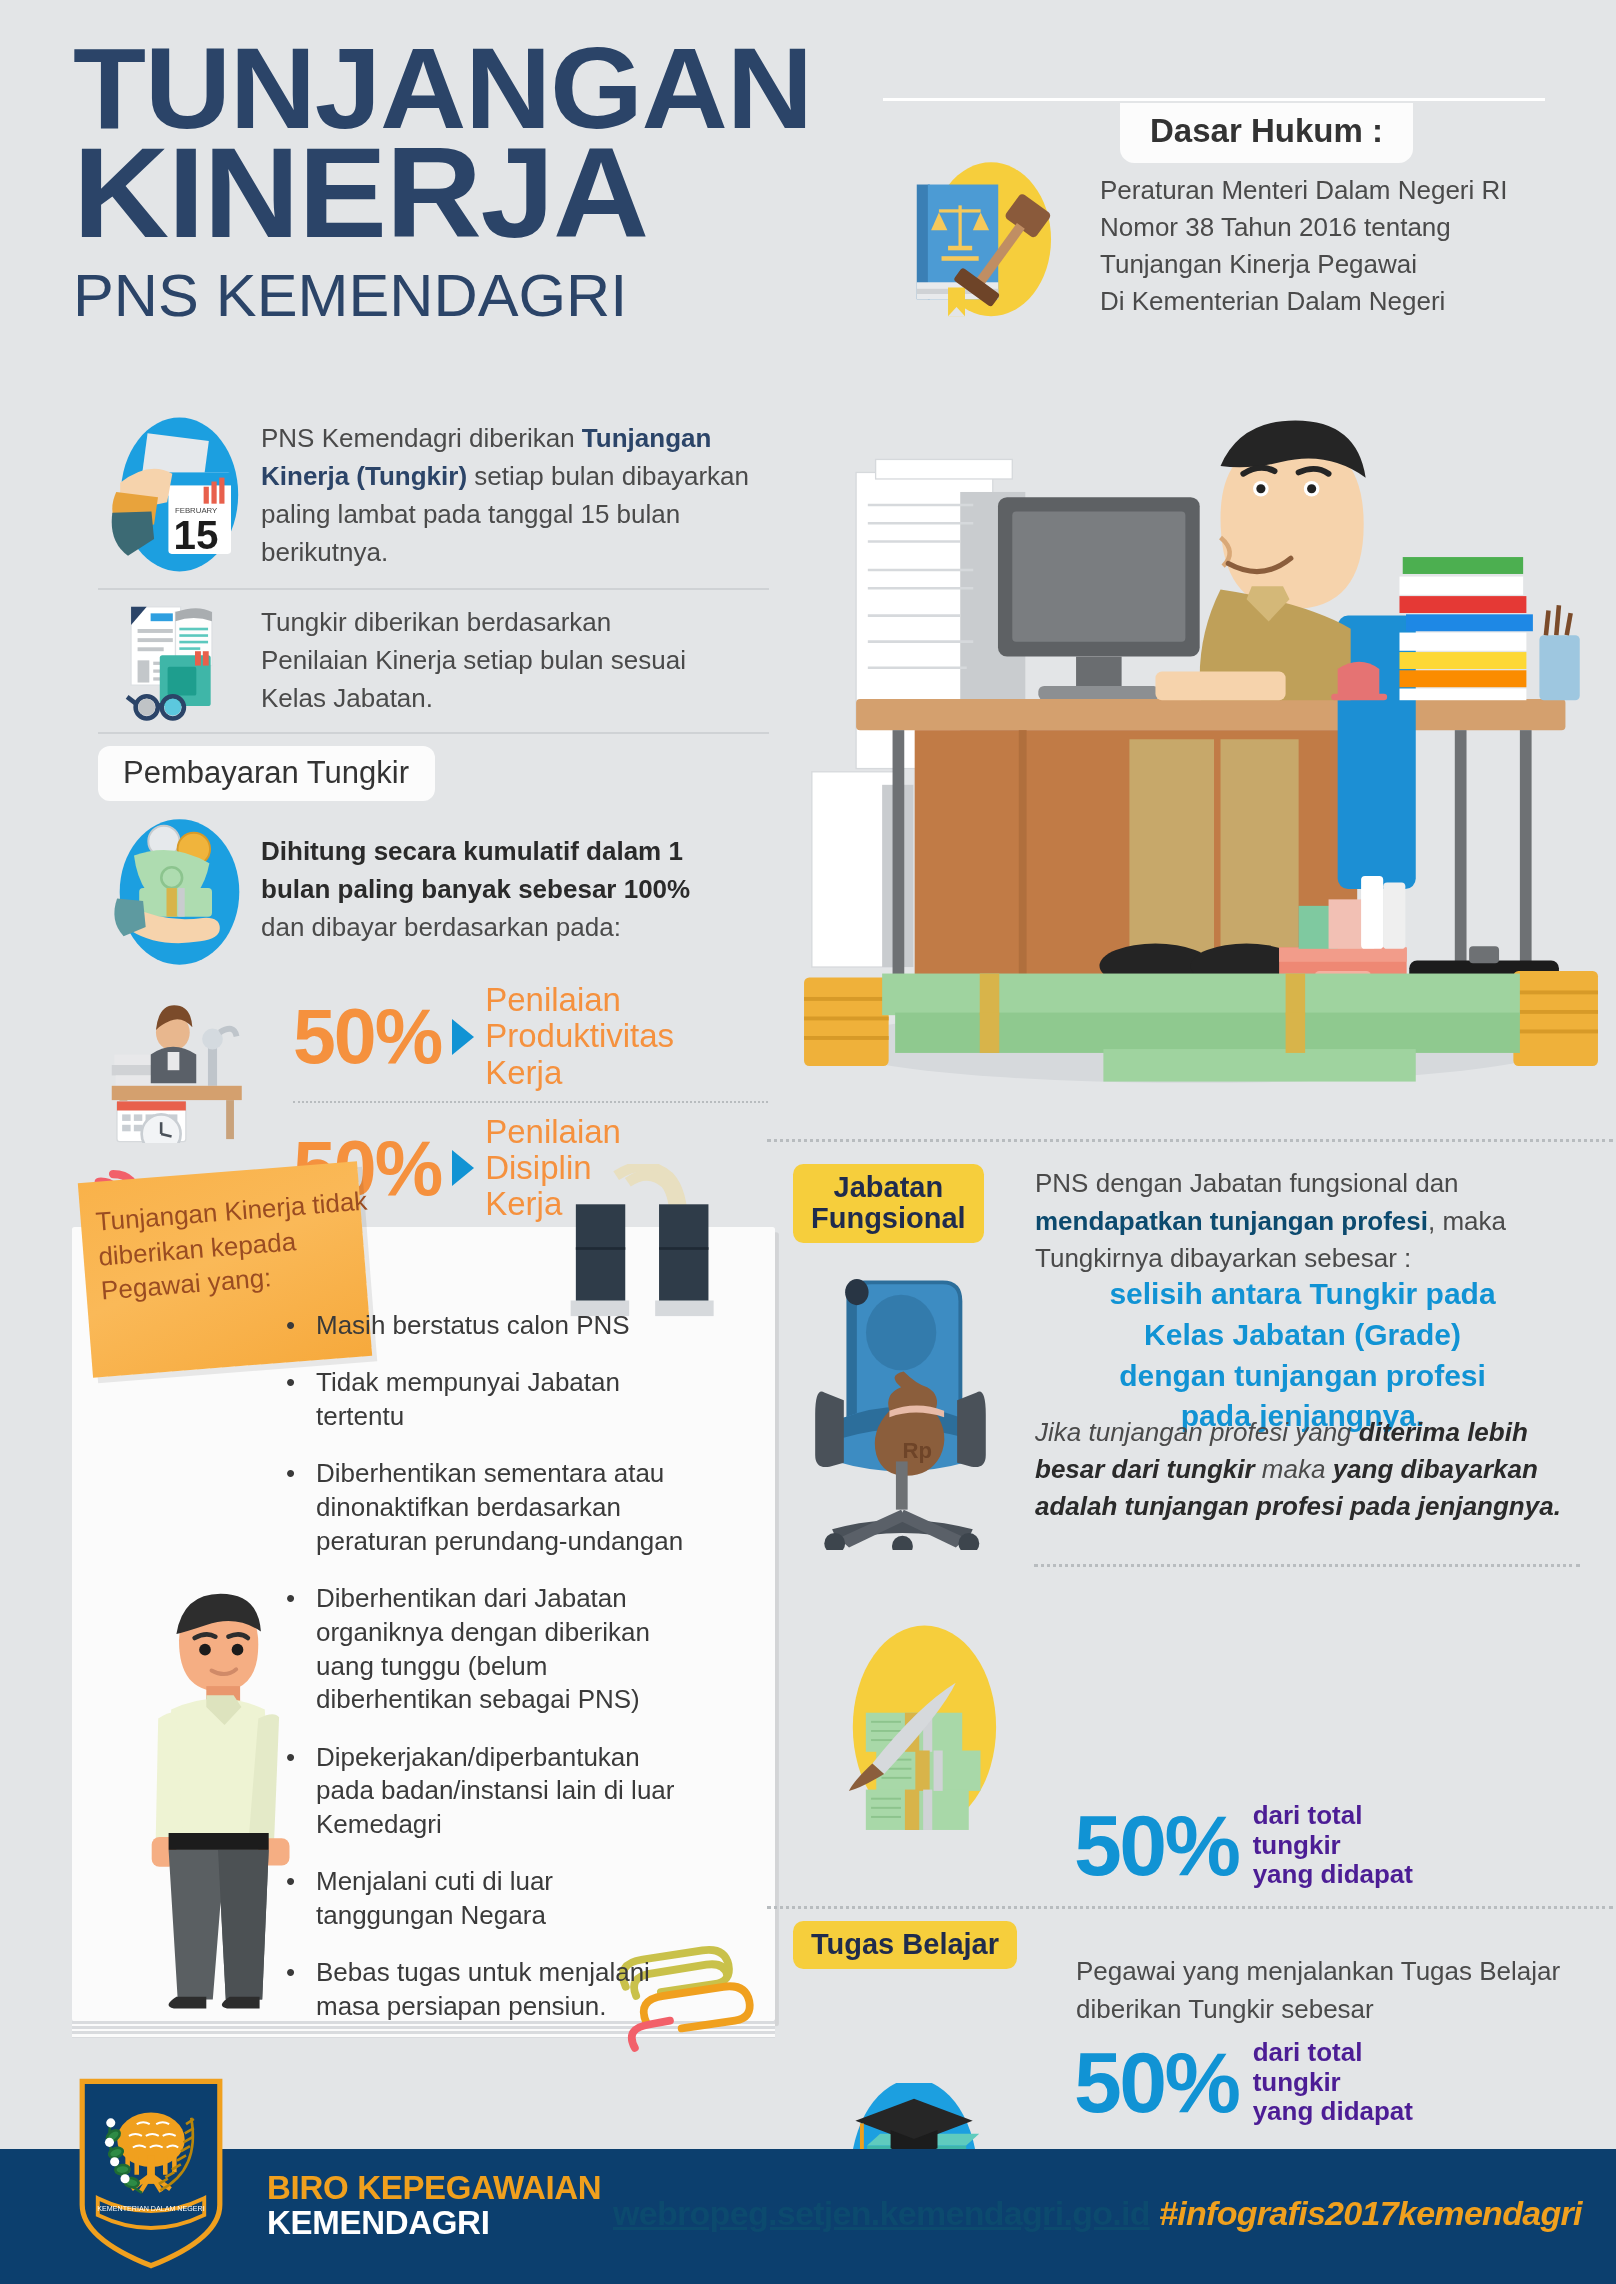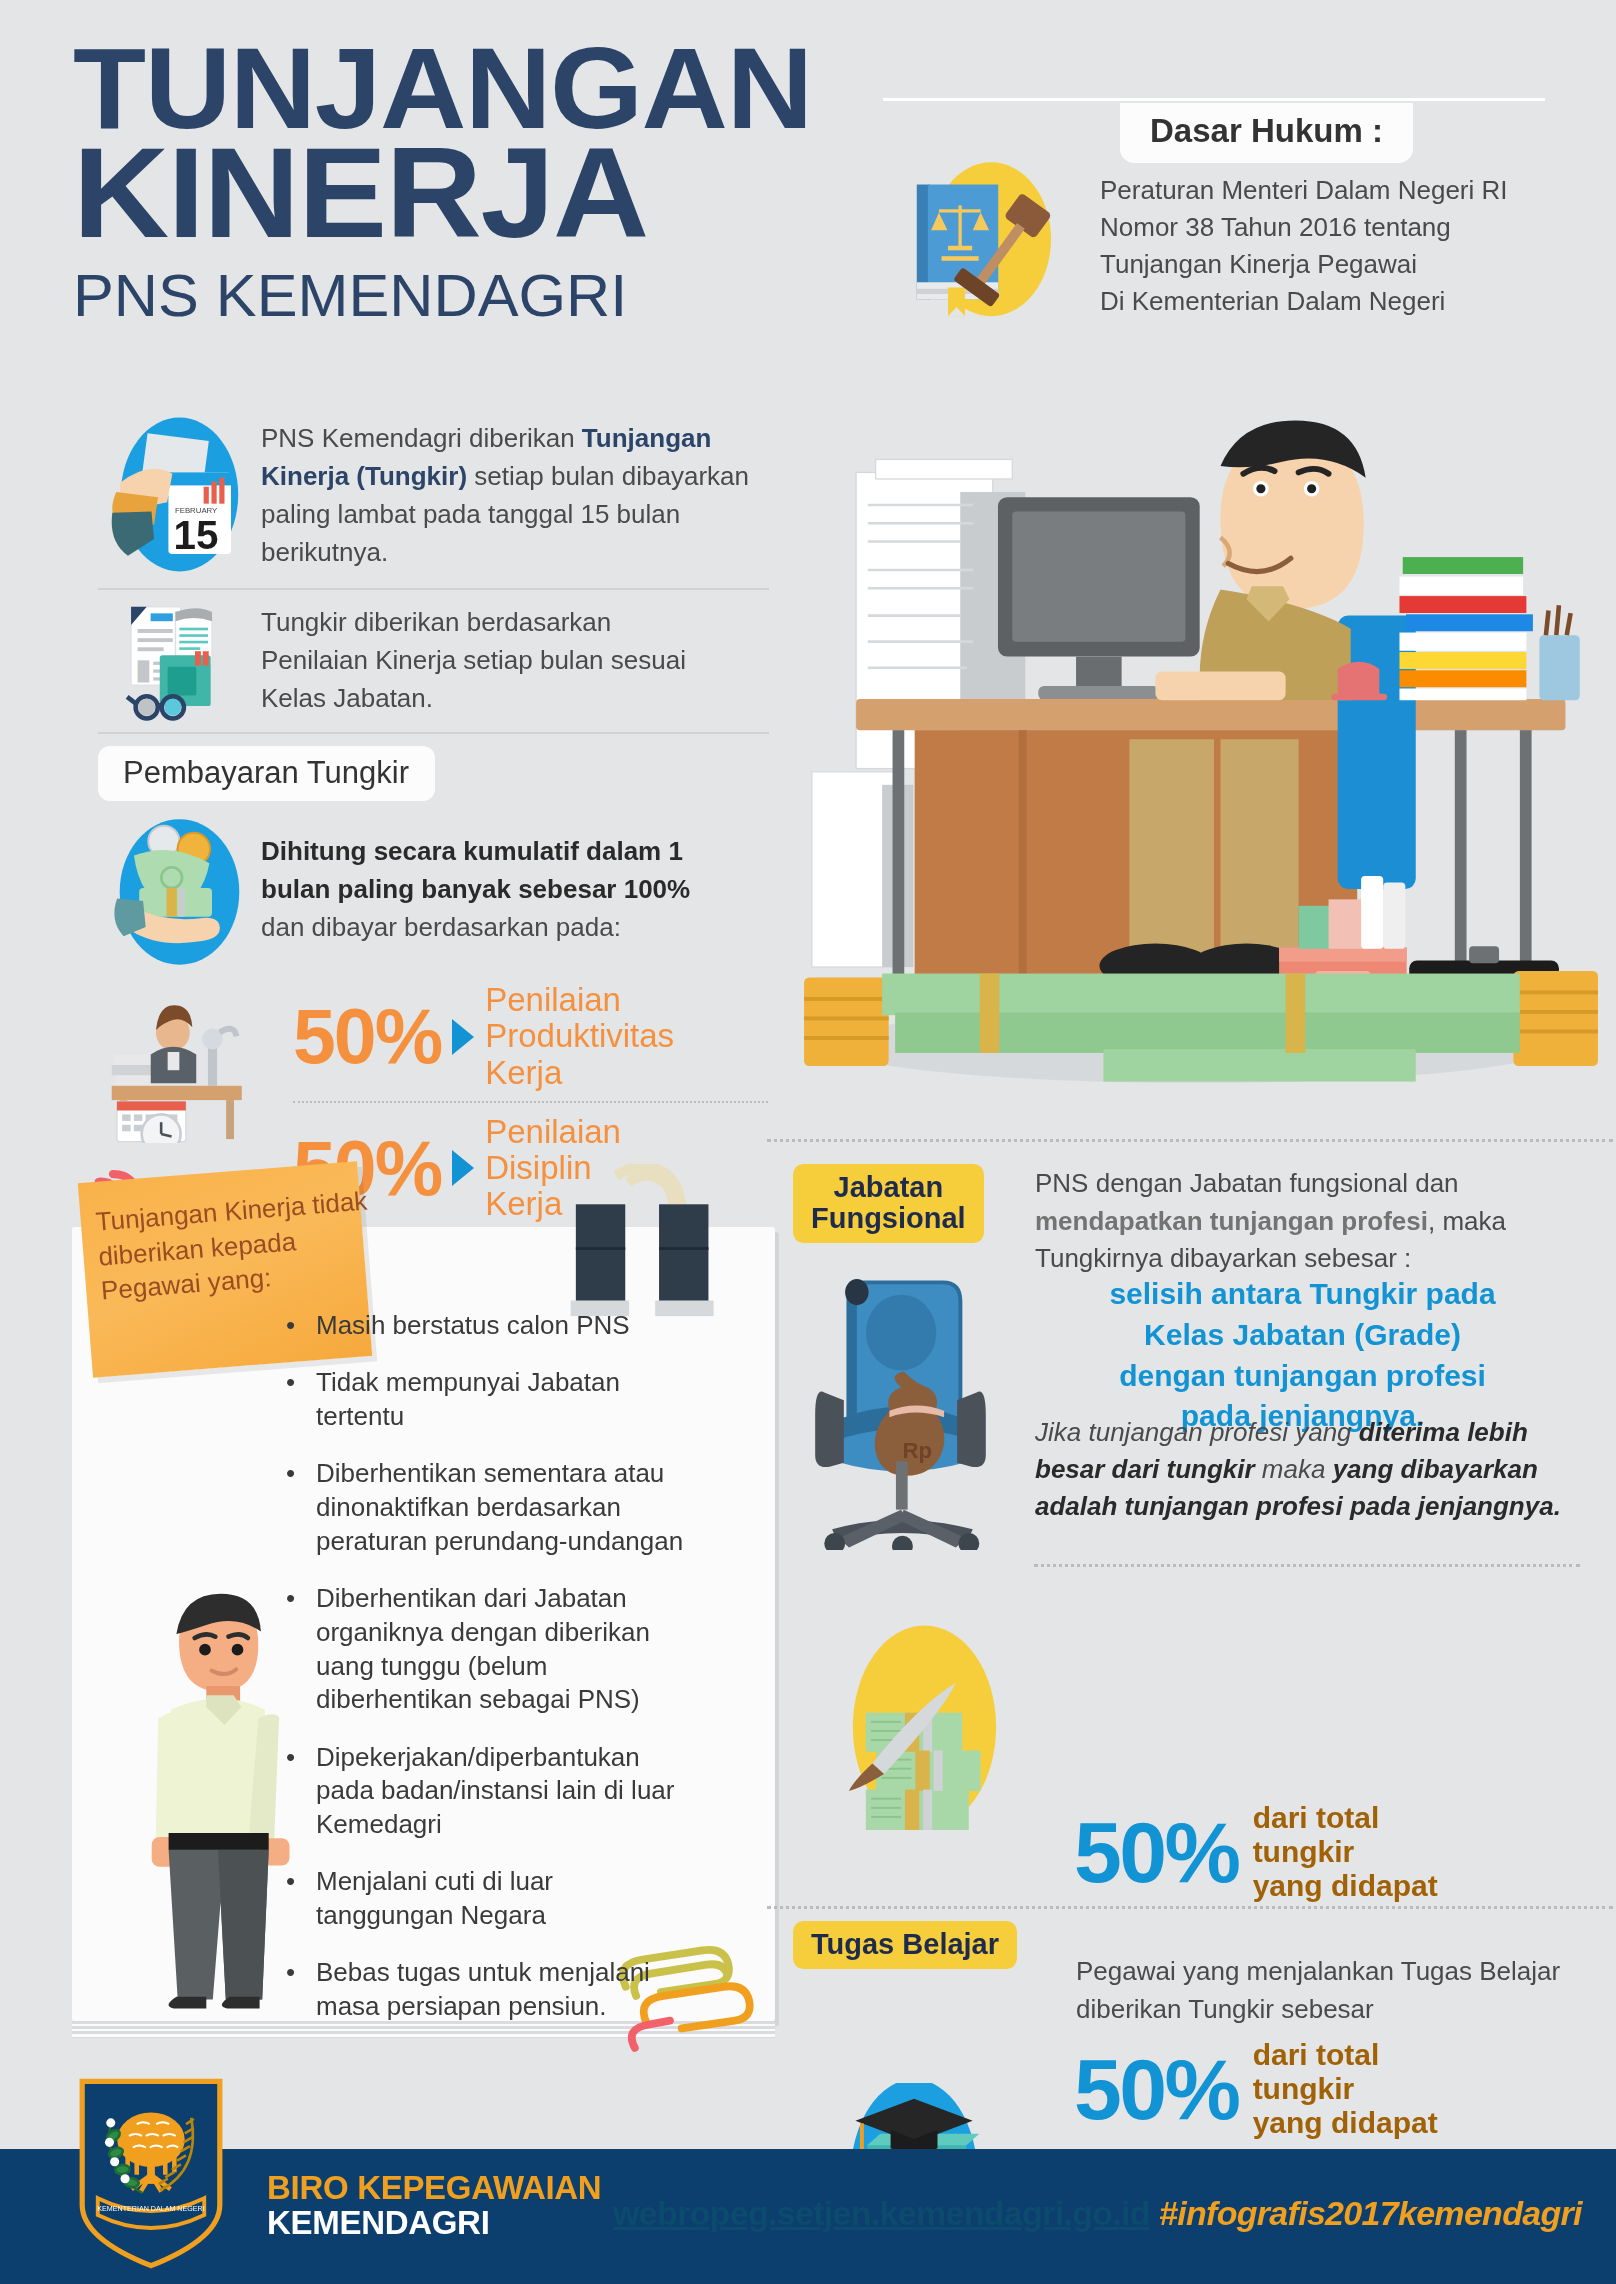--- a/index.html
+++ b/index.html
@@ -97,34 +97,34 @@
   .bullet-dot { width: 30px; flex: 0 0 30px; font-size: 26px; color: #3A3A3A; line-height: 1.3; }
   .bullet-txt { font-size: 26px; line-height: 1.3; color: #3A3A3A; }
 
   
   .tag-pill {
     display: inline-block; background: #F6CE3C; border-radius: 10.4px;
     padding: 7.8px 18px 9px 18px; font-size: 29px; font-weight: bold;
     color: #1F2B4D; line-height: 1.08; text-align: center;
   }
   .r-text { font-size: 26px; line-height: 1.45; color: #4A4A4A; }
-  .r-text b { color: #737373; font-weight: bold; }
+  .r-text b { color: #0c4a6e; font-weight: bold; }
   .r-blue {
     font-size: 30px; line-height: 1.36; color: #1193D4;
     font-weight: bold; text-align: center;
   }
   .r-ital { font-size: 26px; line-height: 1.42; color: #4A4A4A; font-style: italic; }
   .r-ital b { color: #2A2A2A; font-weight: bold; }
 
   .big-pct { display: flex; align-items: center; }
   .big-pct-num {
     font-family: "Liberation Sans Narrow", "Liberation Sans", sans-serif;
     font-size: 86px; font-weight: bold; color: #1193D4; letter-spacing: -2.6px; line-height: 1;
   }
-  .big-pct-lbl { font-size: 30px; line-height: 1.14; color: #a16207; font-weight: bold; margin-left: 14.3px; }
+  .big-pct-lbl { font-size: 26px; line-height: 1.14; color: #4c1d95; font-weight: bold; margin-left: 14.3px; }
 
   .dots-h { border-top: 3.3px dotted #B8BCBF; }
 
   
   .footer { position: absolute; left: 0; bottom: 0; width: 1616px; height: 135px; background: #0C3F6E; }
   .foot-logo { position: absolute; left: 77px; bottom: 14.3px; width: 148px; height: 193px; }
   .foot-biro {
     position: absolute; left: 267px; bottom: 43px;
     font-family: "Liberation Sans Narrow", "Liberation Sans", sans-serif;
     font-weight: bold; font-size: 33px; line-height: 1.06; letter-spacing: -0.3px;

